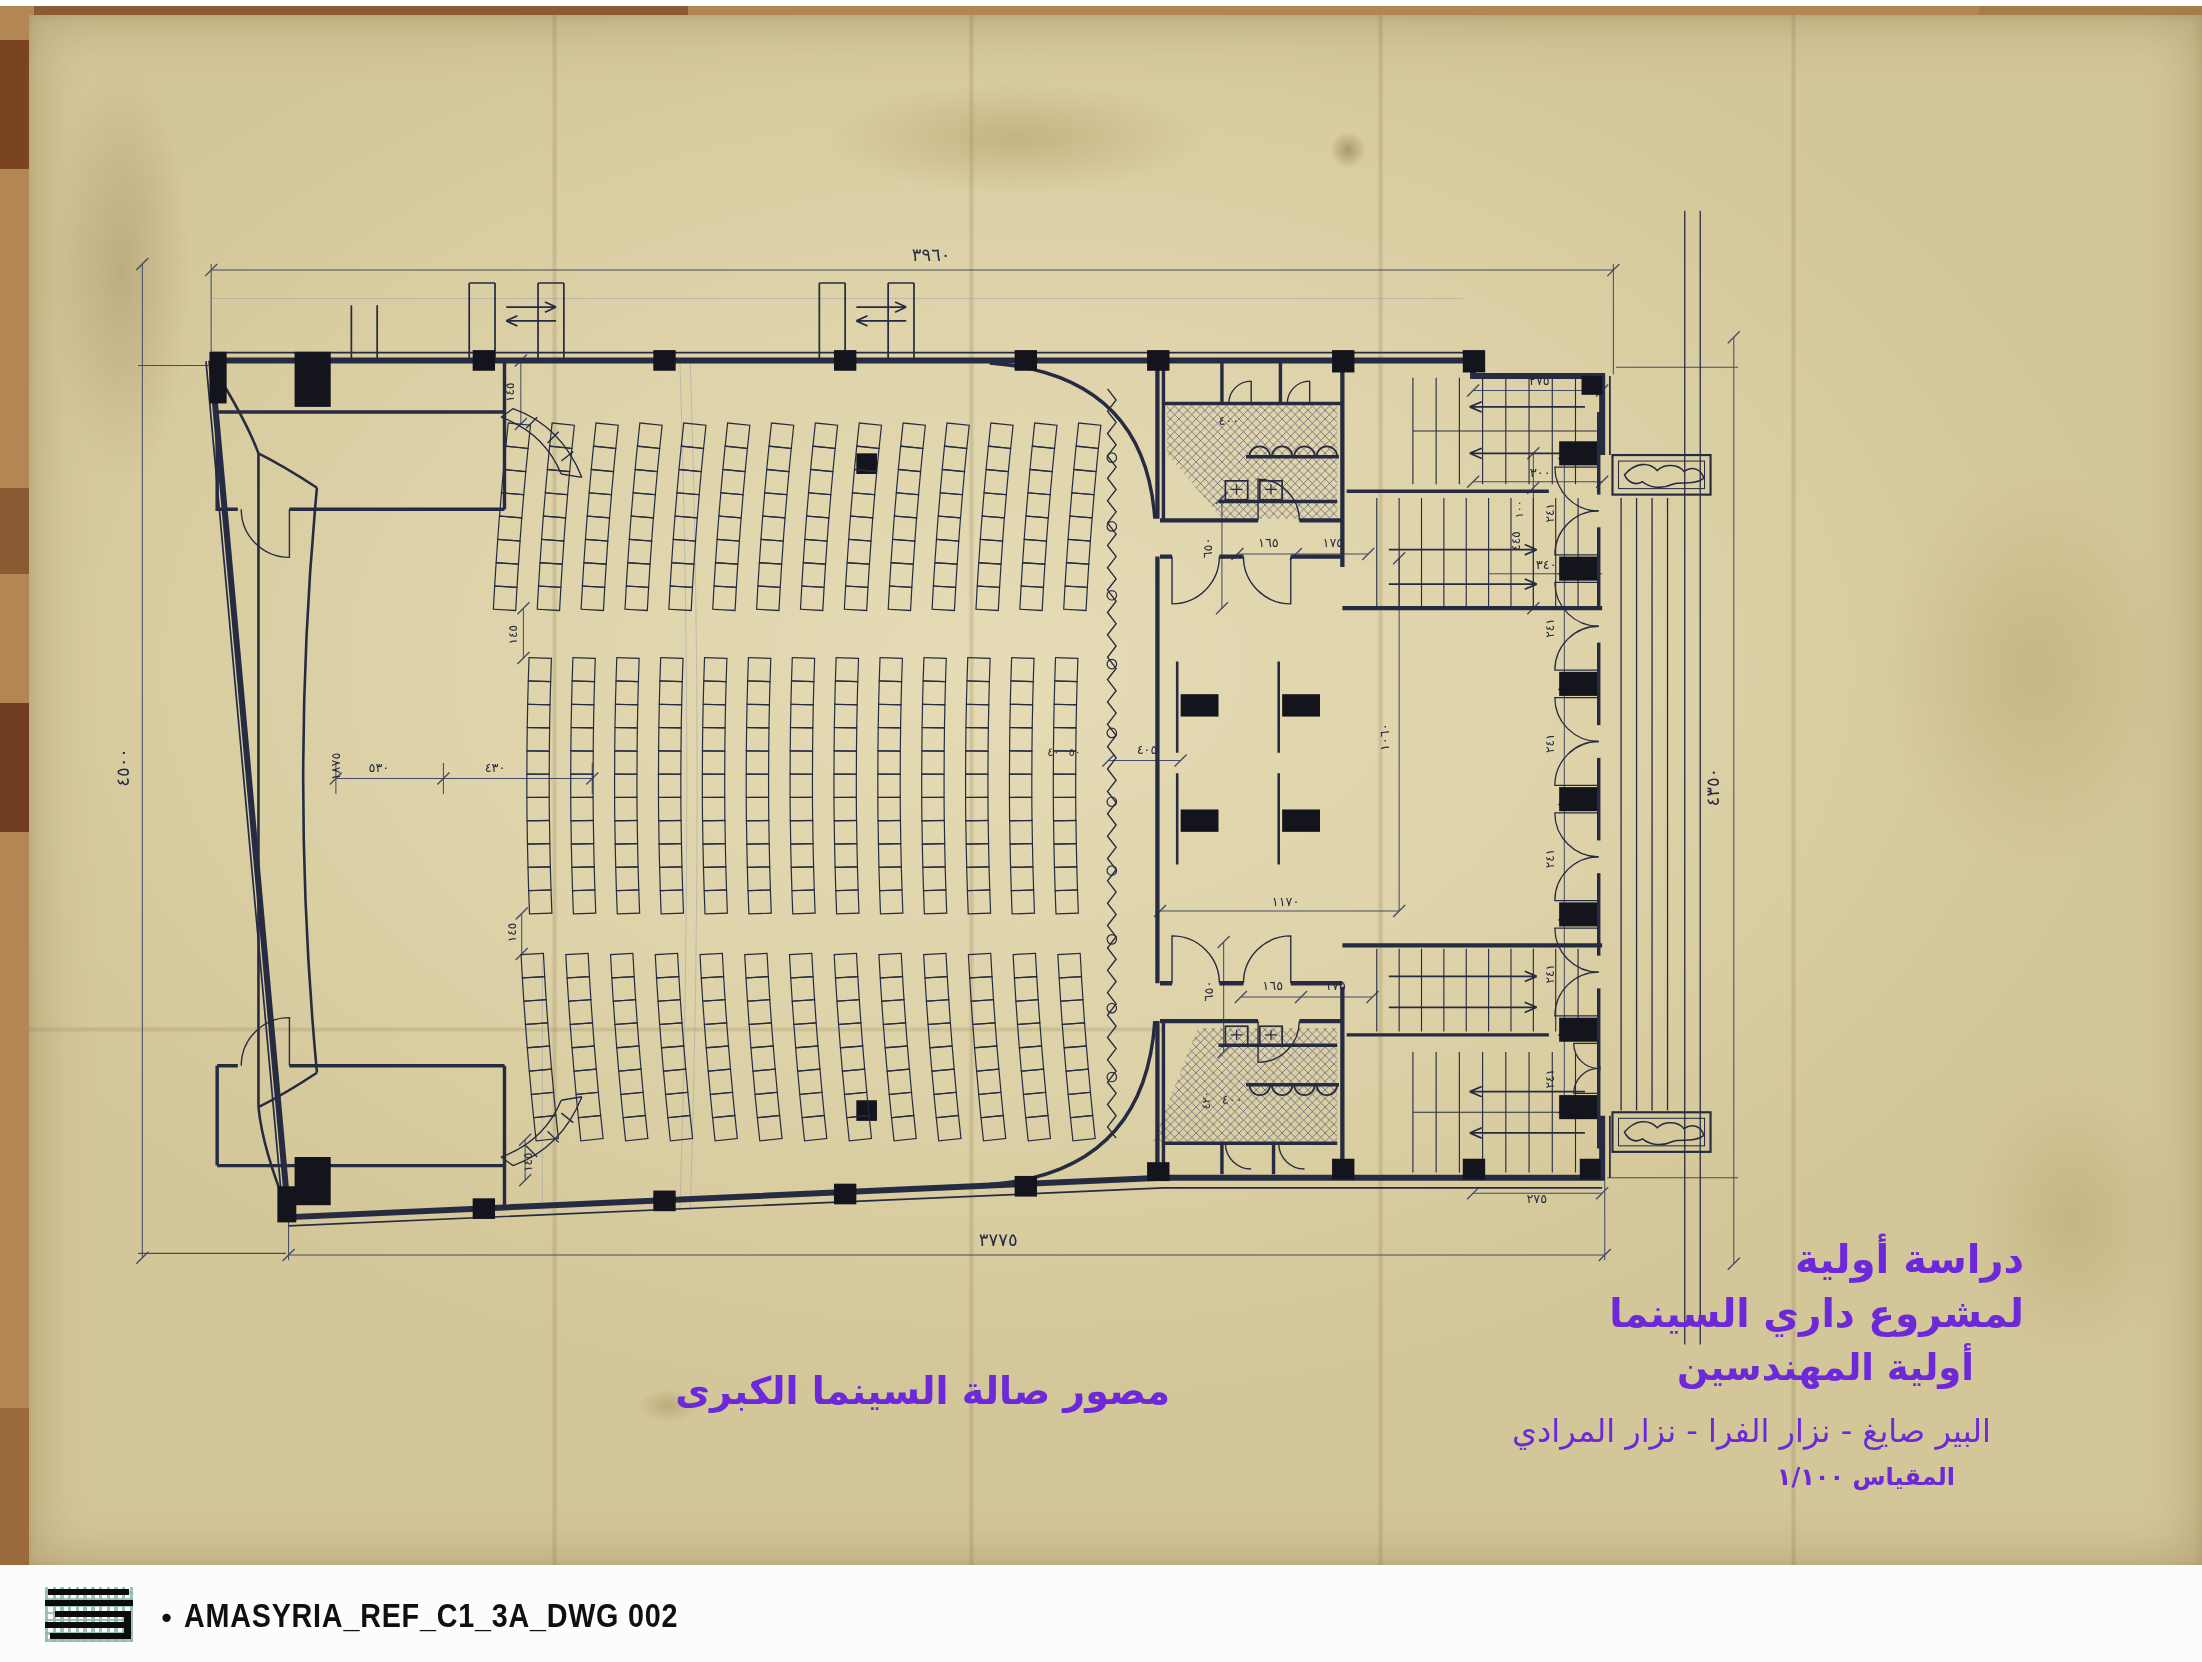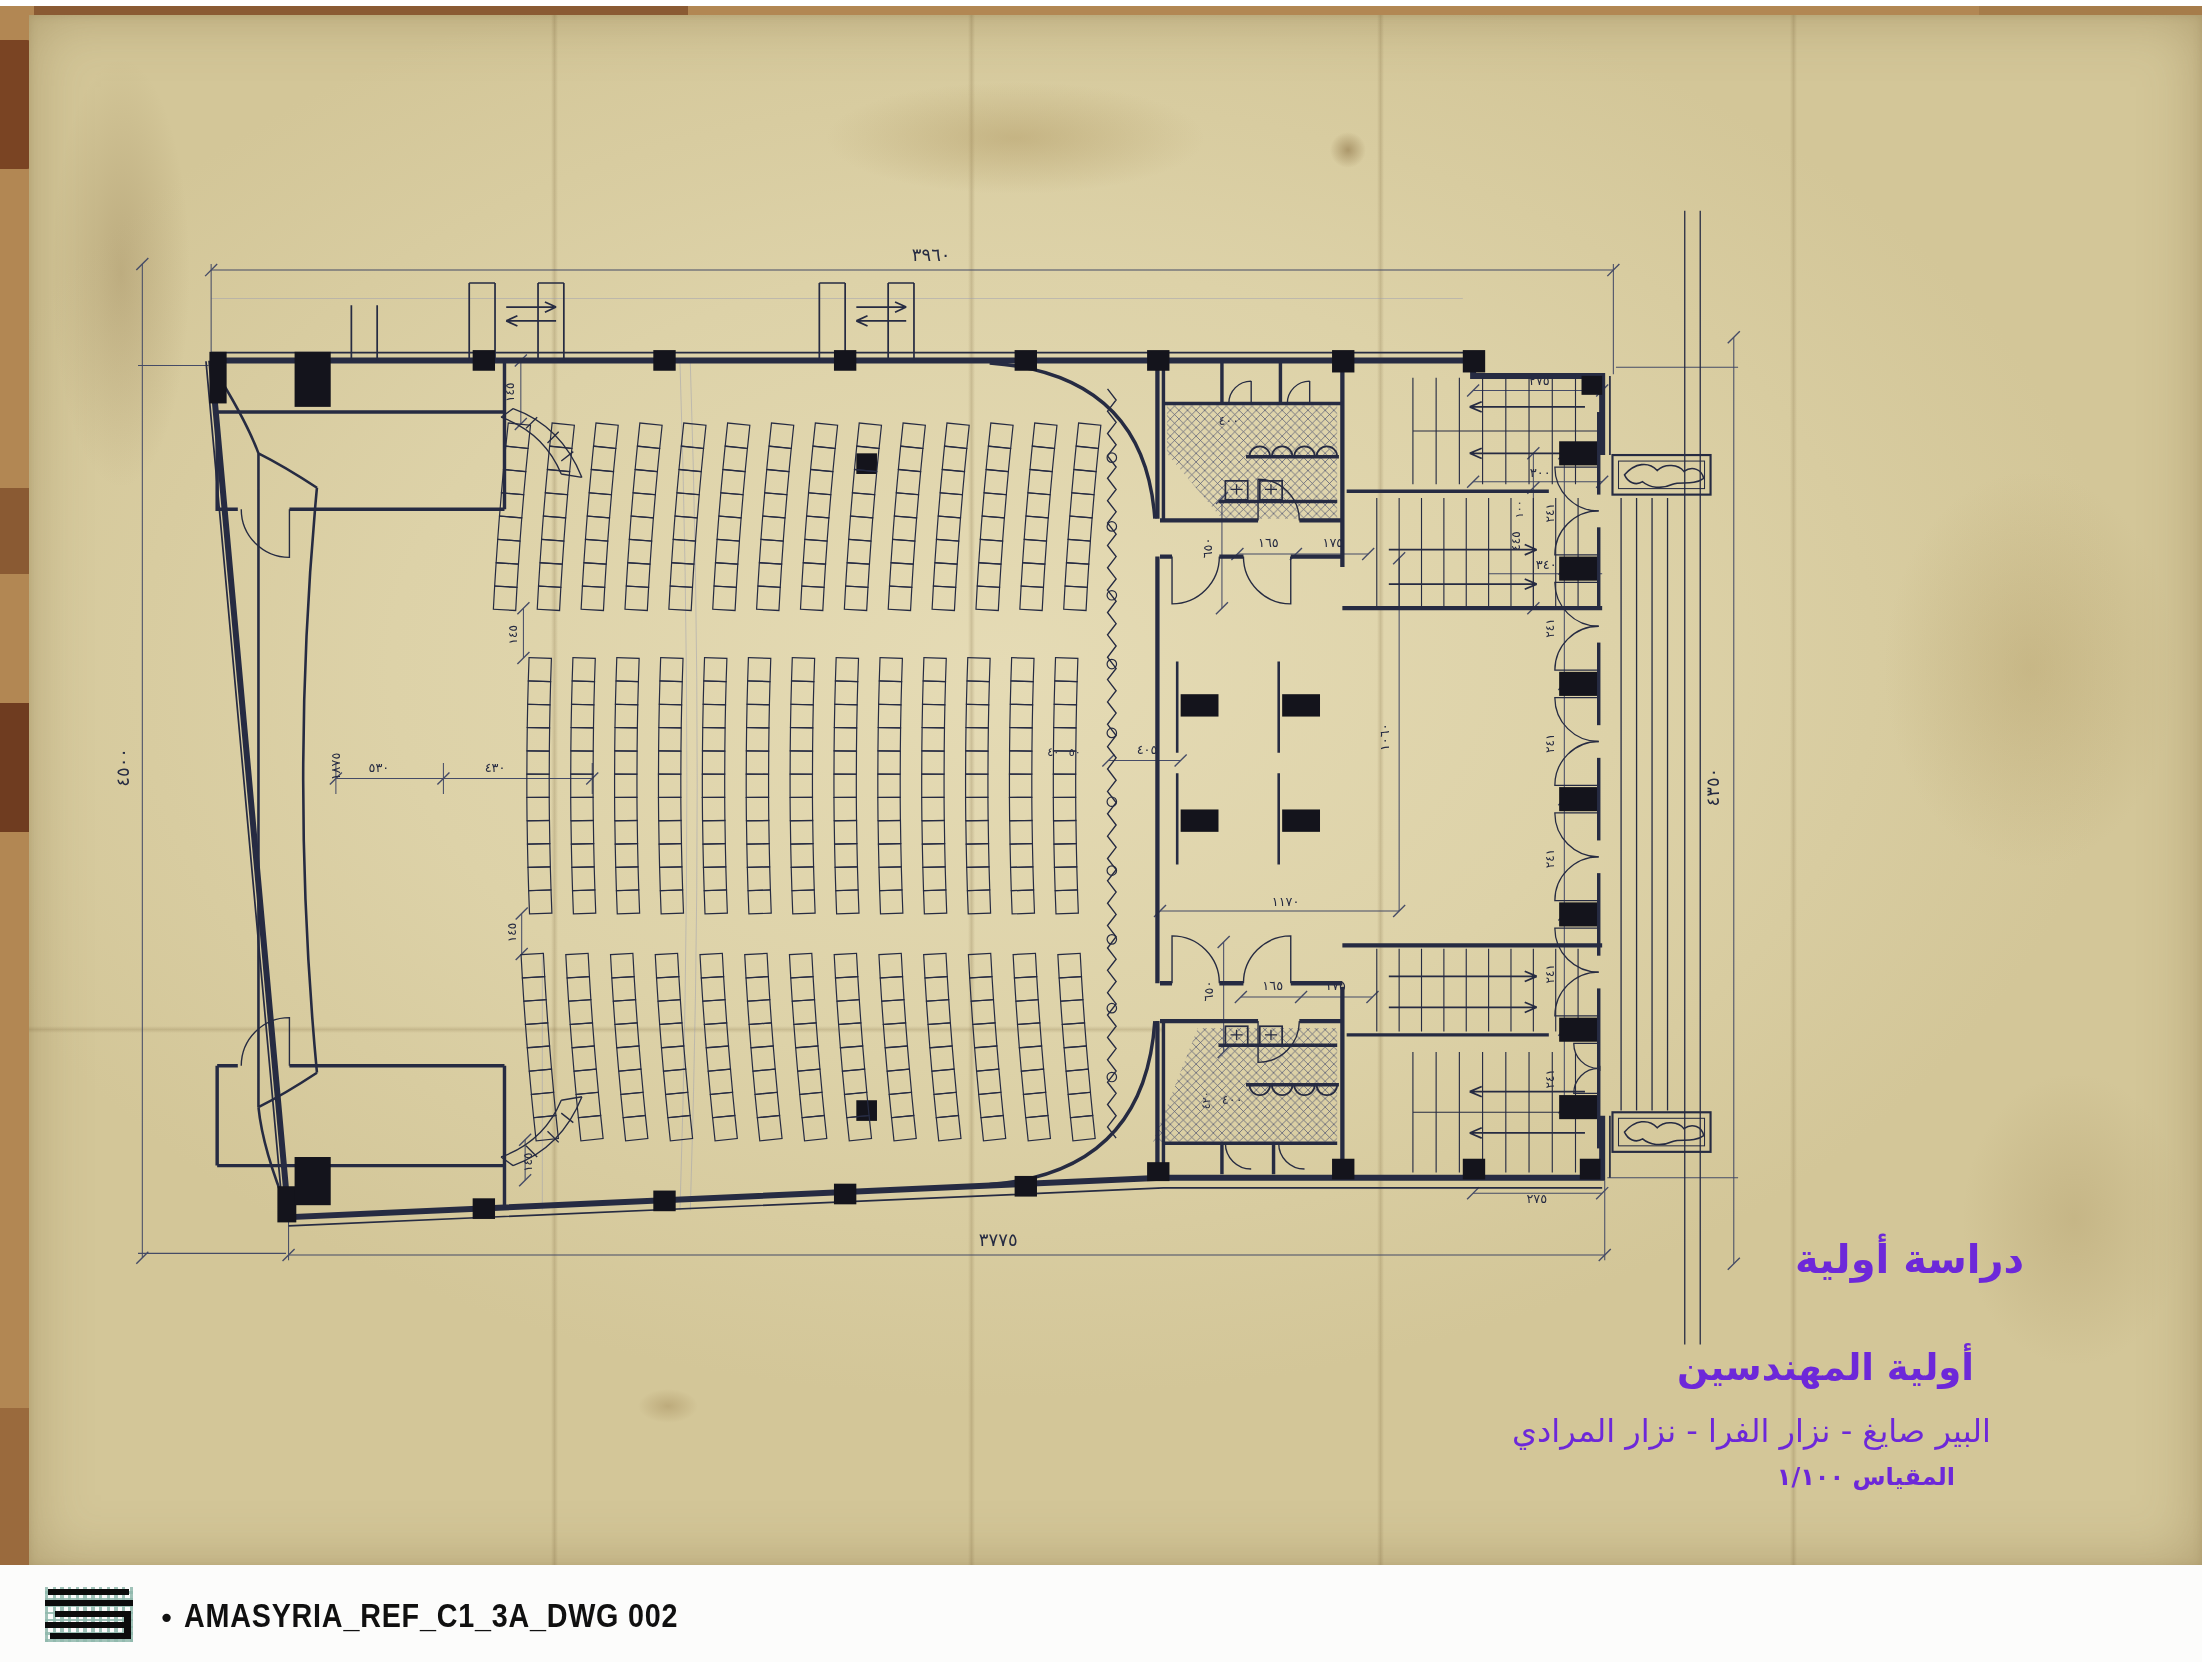--- a/index.html
+++ b/index.html
@@ -716,18 +716,20 @@
     <div class="bar b1"></div>
     <div class="bar b2"></div>
     <div class="bar b3"></div>
     <div class="bar b4"></div>
     <div class="bar b5"></div>
     <div class="barv"></div>
   </div>
   <div class="bullet">•</div>
   <div class="footer-label">AMASYRIA_REF_C1_3A_DWG 002</div>
 
+  <div class="handtext caption">مصور صالة السينما الكبرى</div>
   <div class="handtext t0">دراسة أولية</div>
+  <div class="handtext t1">لمشروع داري السينما</div>
   <div class="handtext t2">أولية المهندسين</div>
   <div class="handtext t3">البير صايغ - نزار الفرا - نزار المرادي</div>
   <div class="handtext t4">المقياس ١/١٠٠</div>
 </div>
 
 
 </body></html>

